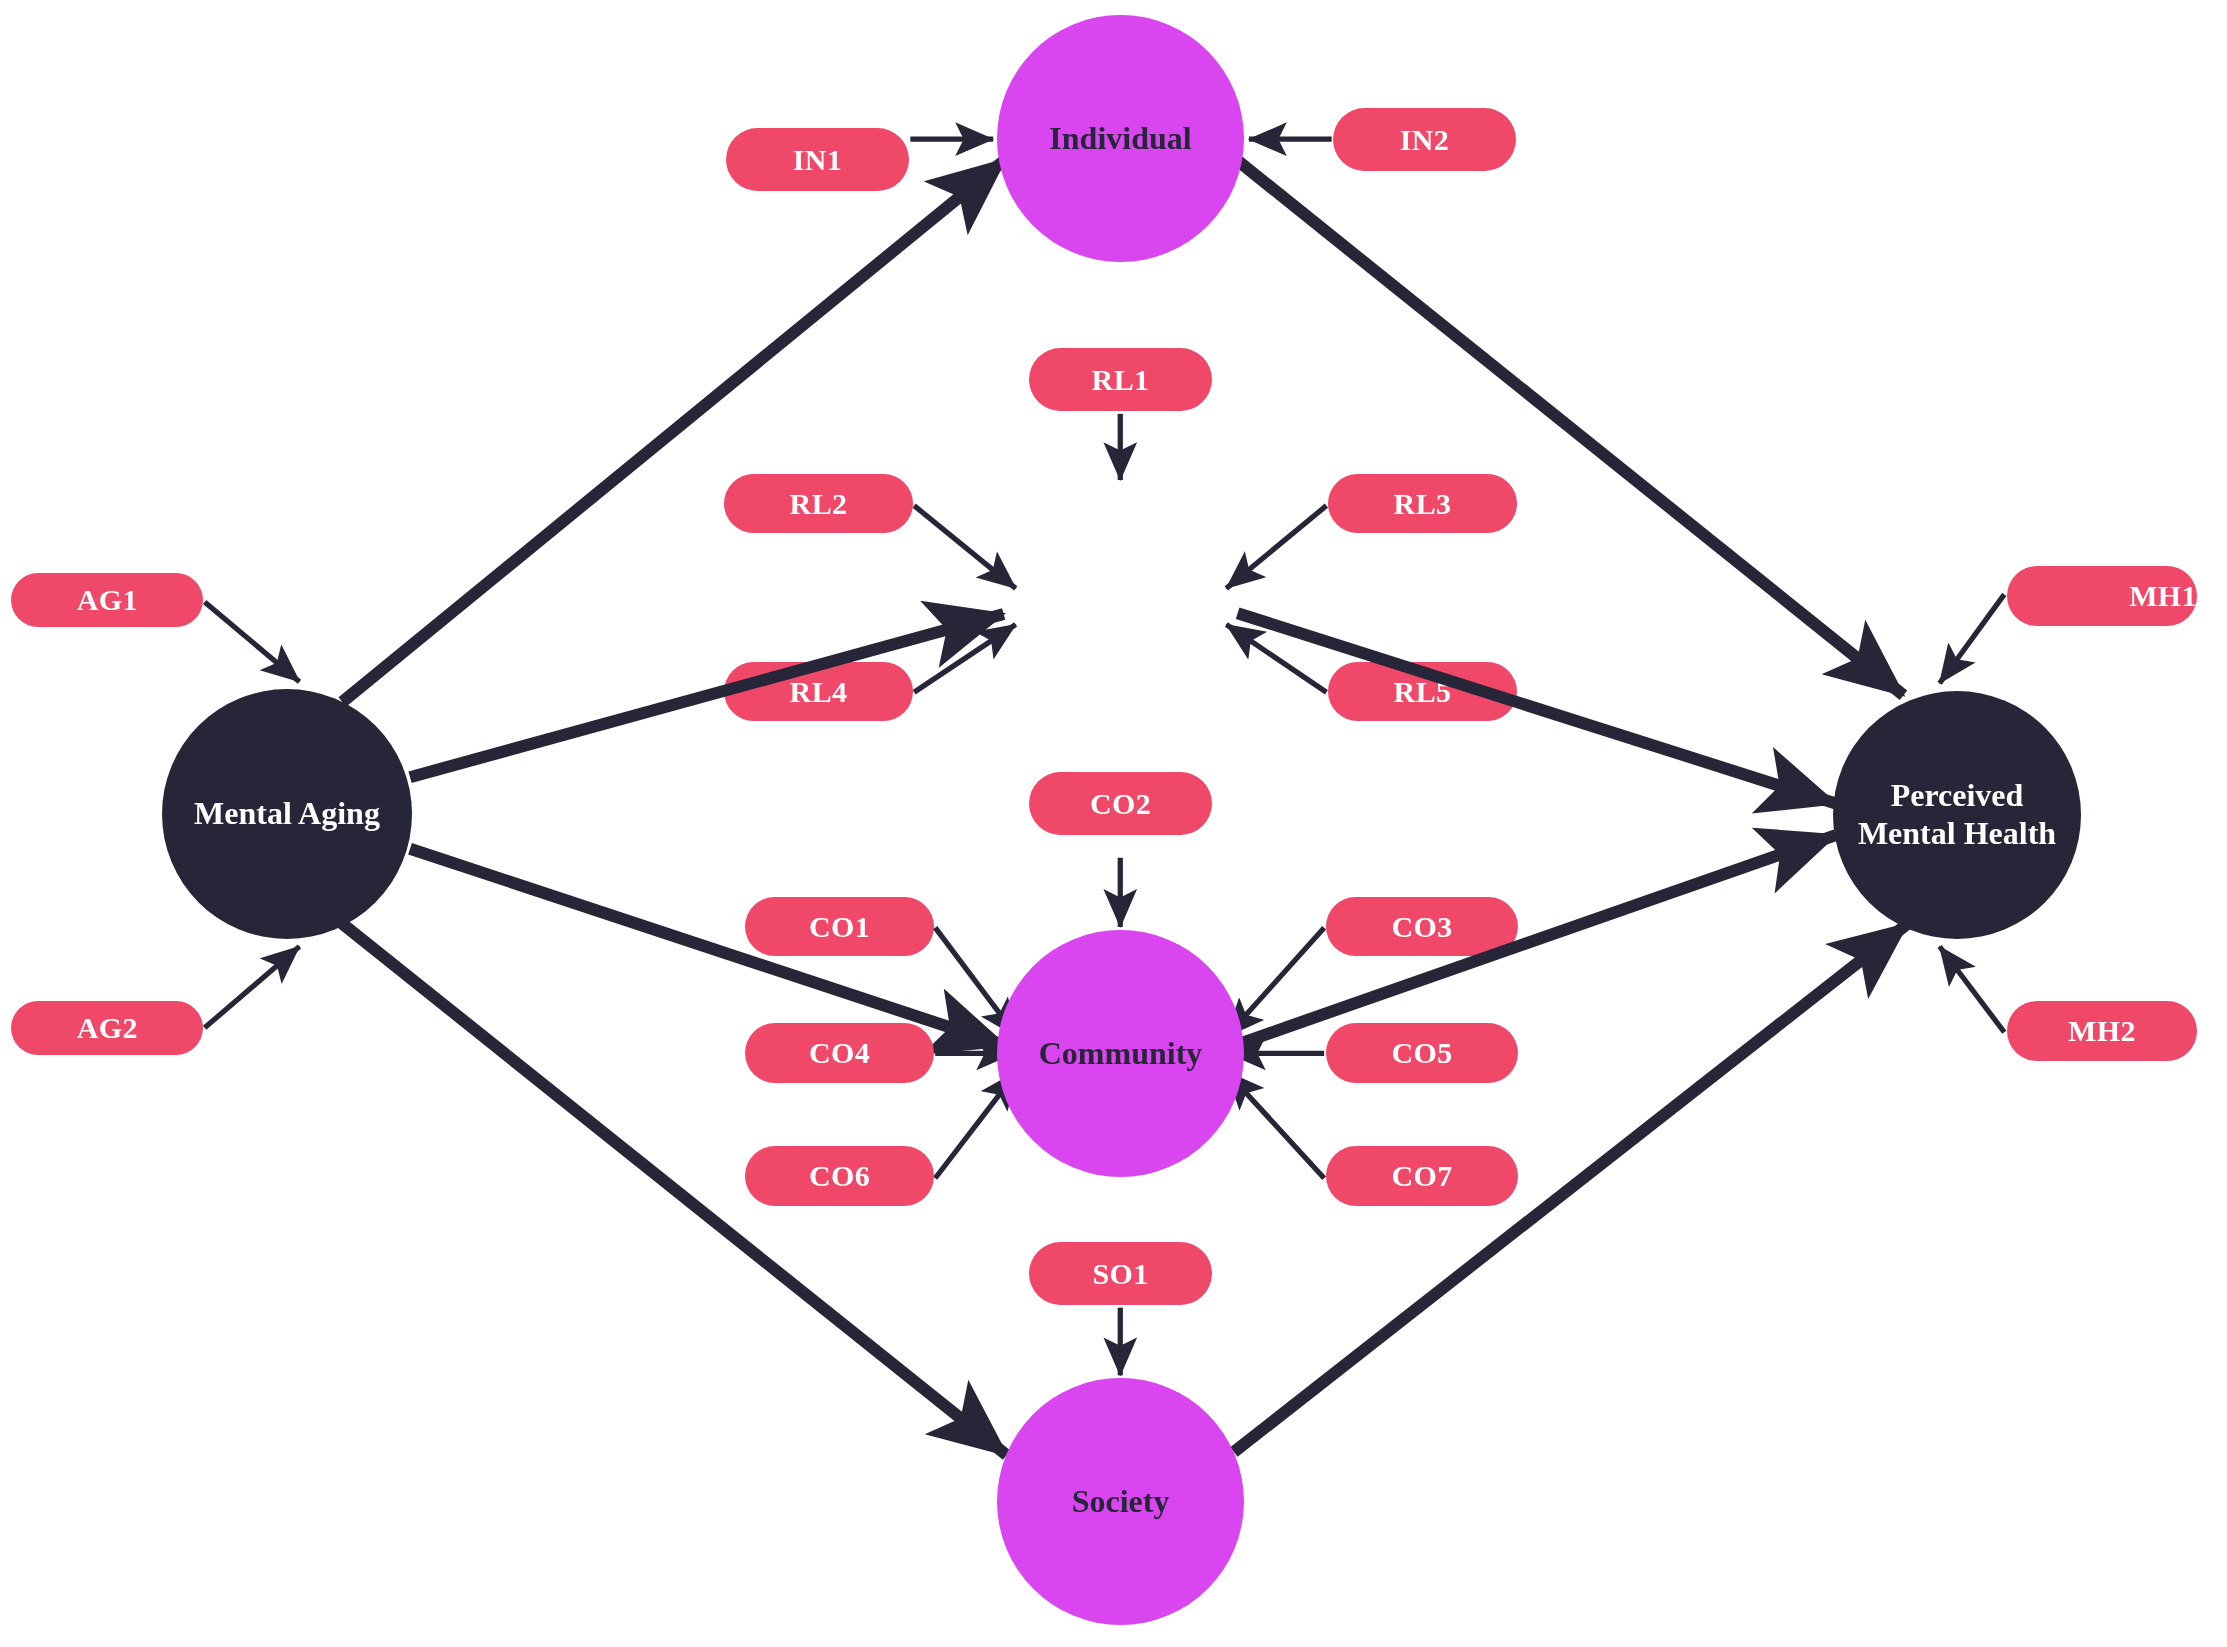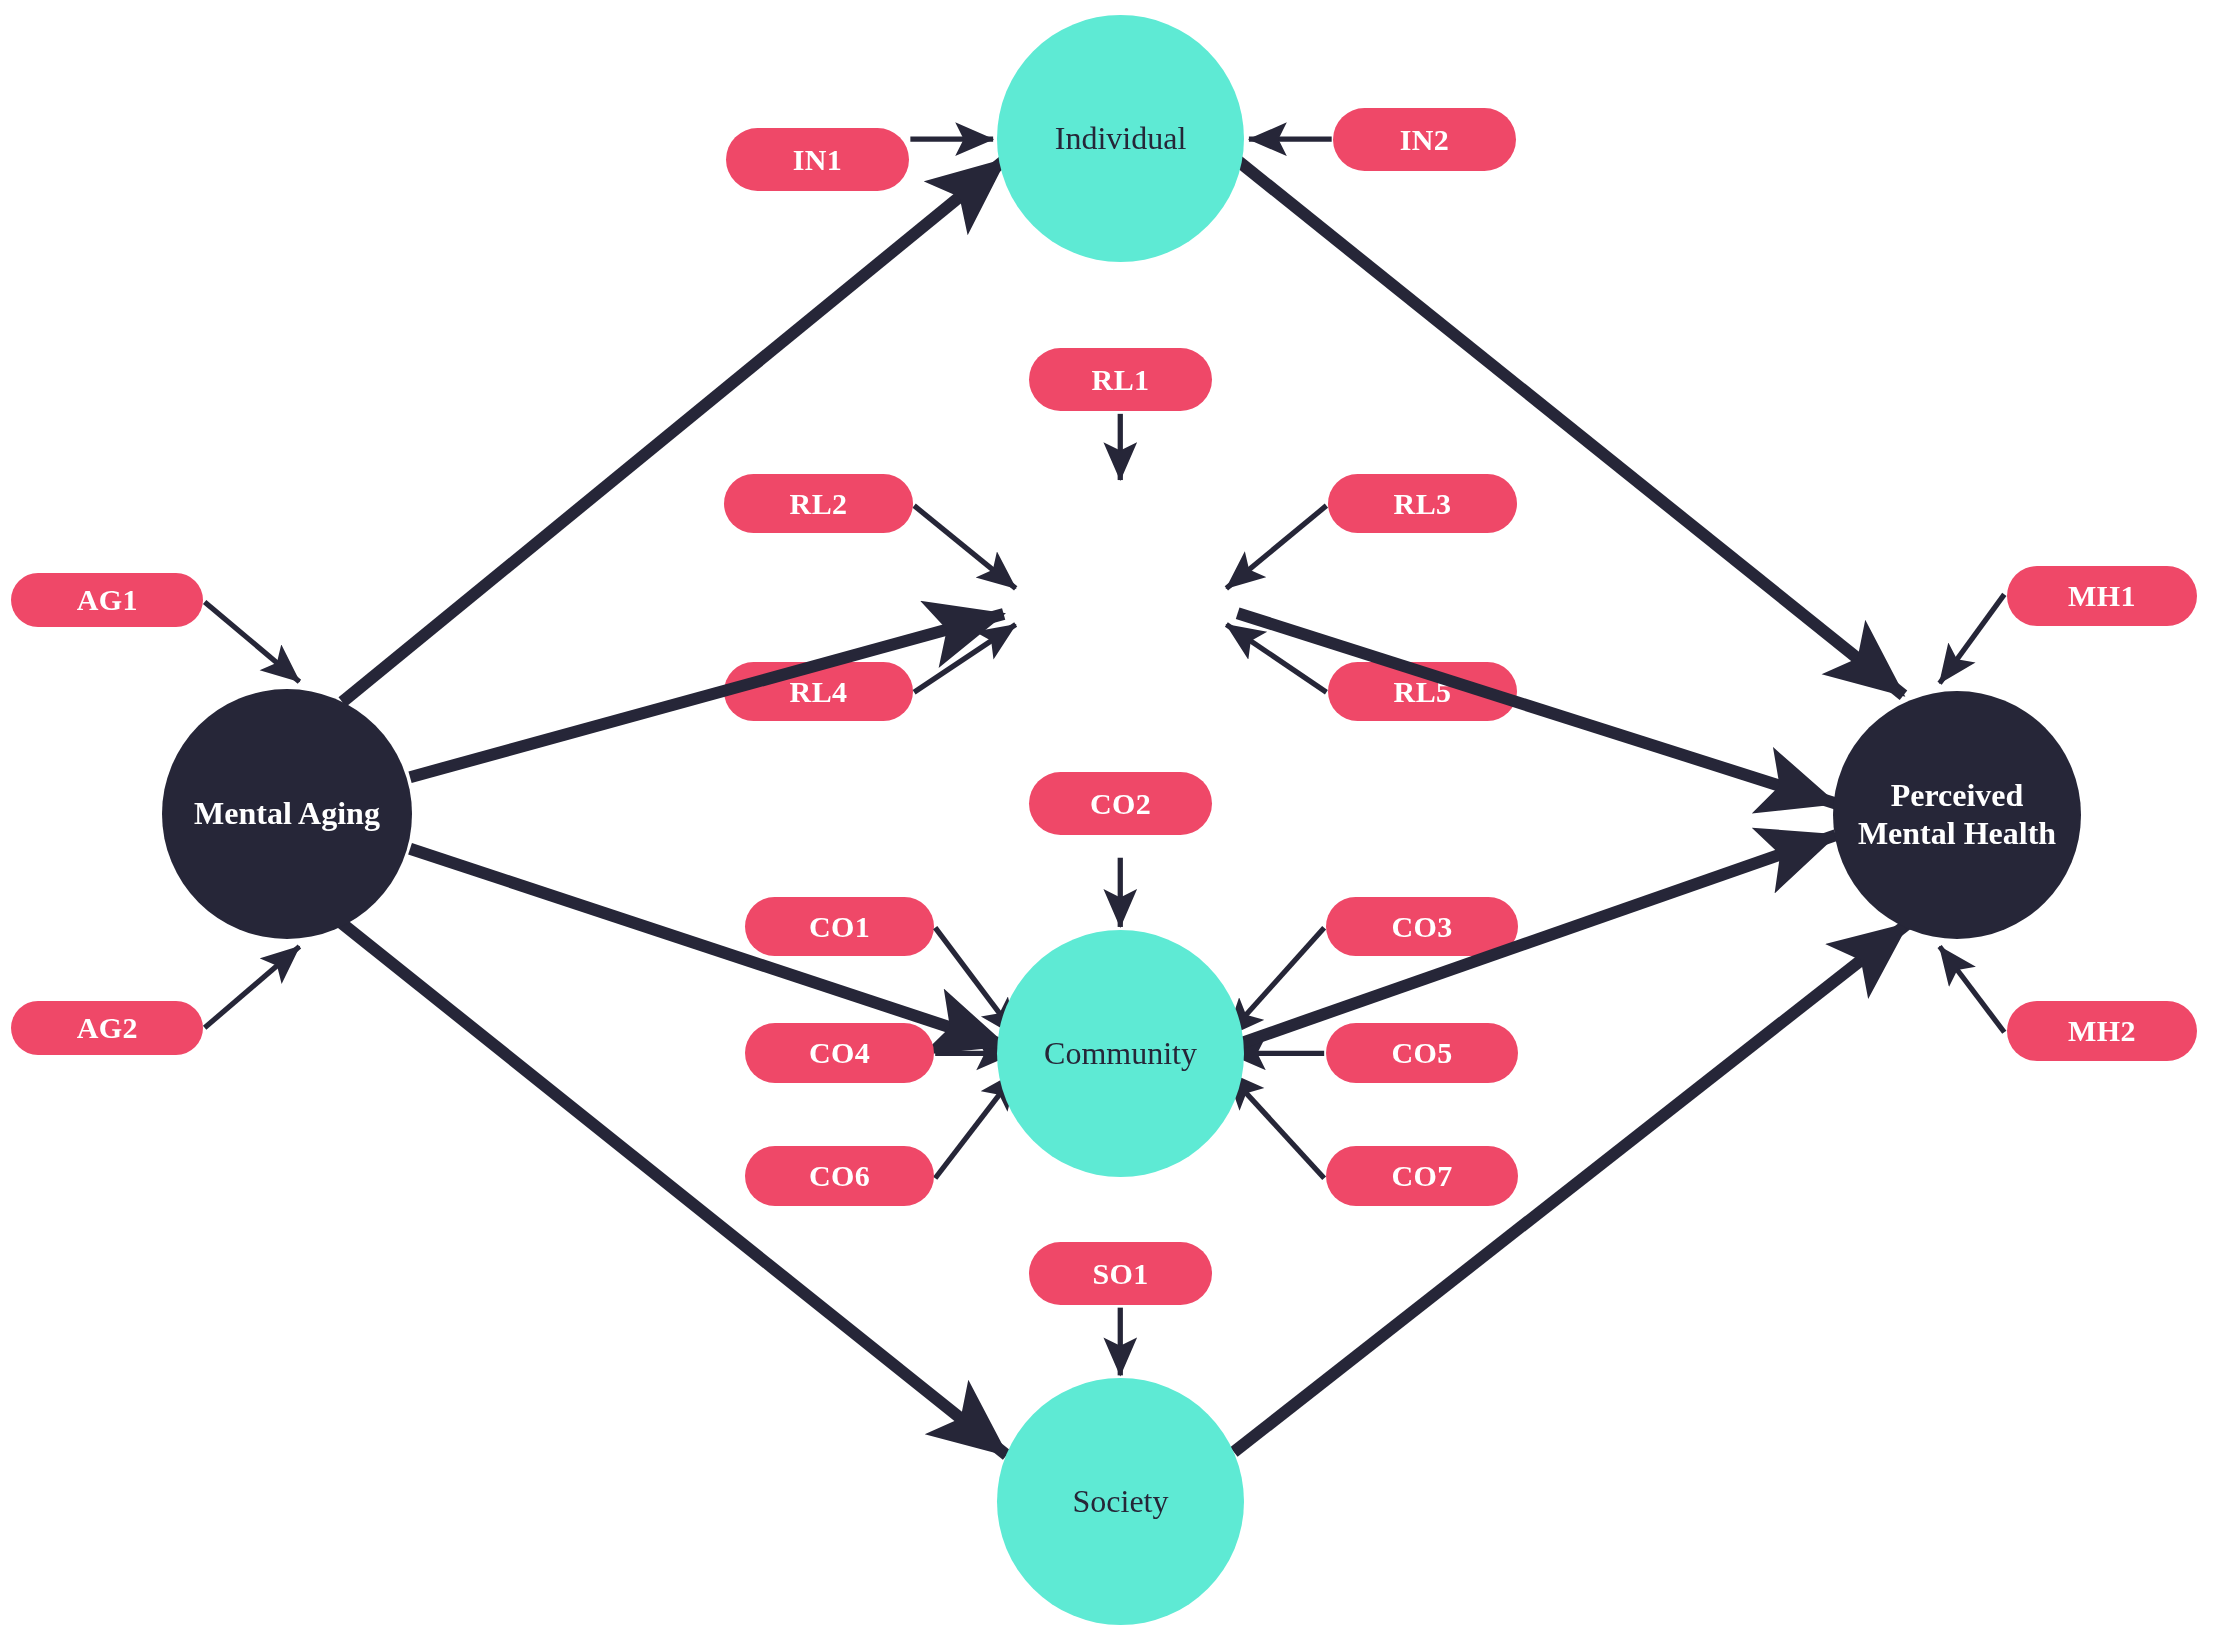--- a/index.html
+++ b/index.html
@@ -36,23 +36,23 @@
     line-height: 1.18;
     box-sizing: border-box;
   }
   .node-latent-dark {
     background: #262638;
     color: #ffffff;
     font-weight: bold;
     font-size: 32px;
   }
   .node-latent-light {
-    background: #5eead4;
+    background: #d946ef;
     color: #262638;
-    font-weight: normal;
+    font-weight: bold;
     font-size: 32px;
   }
   .pill {
     position: absolute;
     background: #ef4868;
     color: #ffffff;
     border-radius: 752px;
     display: flex;
     align-items: center;
     justify-content: center;
@@ -206,21 +206,21 @@
   </div>
   <div class="pill pill-over" style="left:745px; top:1146px; width:189px; height:60px;">
     <span>CO6</span>
   </div>
   <div class="pill pill-over" style="left:1326px; top:1146px; width:192px; height:60px;">
     <span>CO7</span>
   </div>
   <div class="pill pill-over" style="left:1029px; top:1242px; width:183px; height:63px;">
     <span>SO1</span>
   </div>
-  <div class="pill pill-over" style="left:2007px; top:566px; width:190px; height:60px;">
+  <div class="pill pill-over" style="left:2007px; top:566px; width:190px; height:60px;justify-content:flex-end;">
     <span>MH1</span>
   </div>
   <div class="pill pill-over" style="left:2007px; top:1001px; width:190px; height:60px;">
     <span>MH2</span>
   </div>
 
 </div>
 
 
 </body></html>

